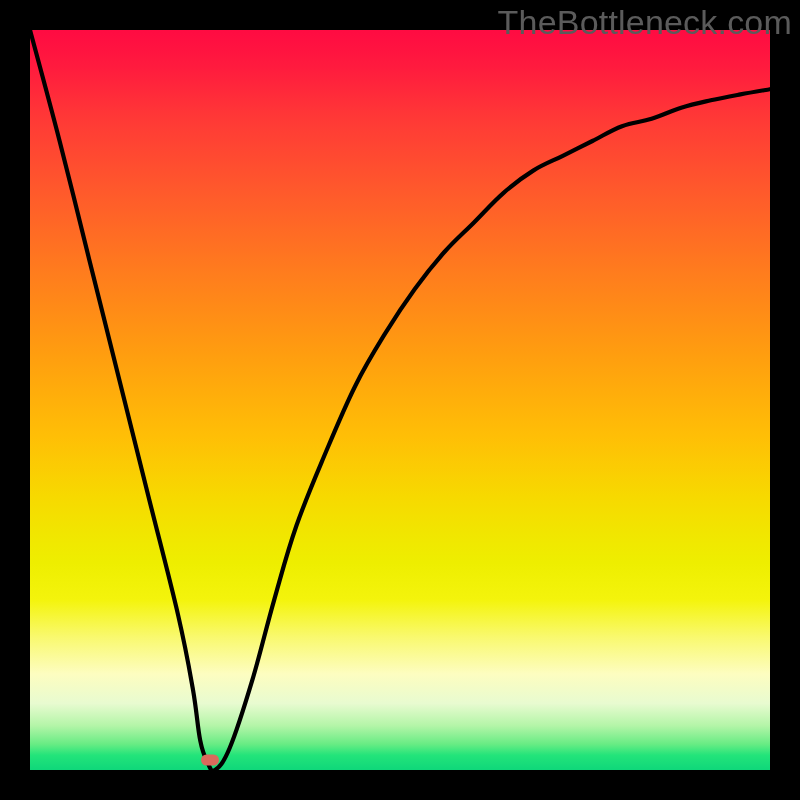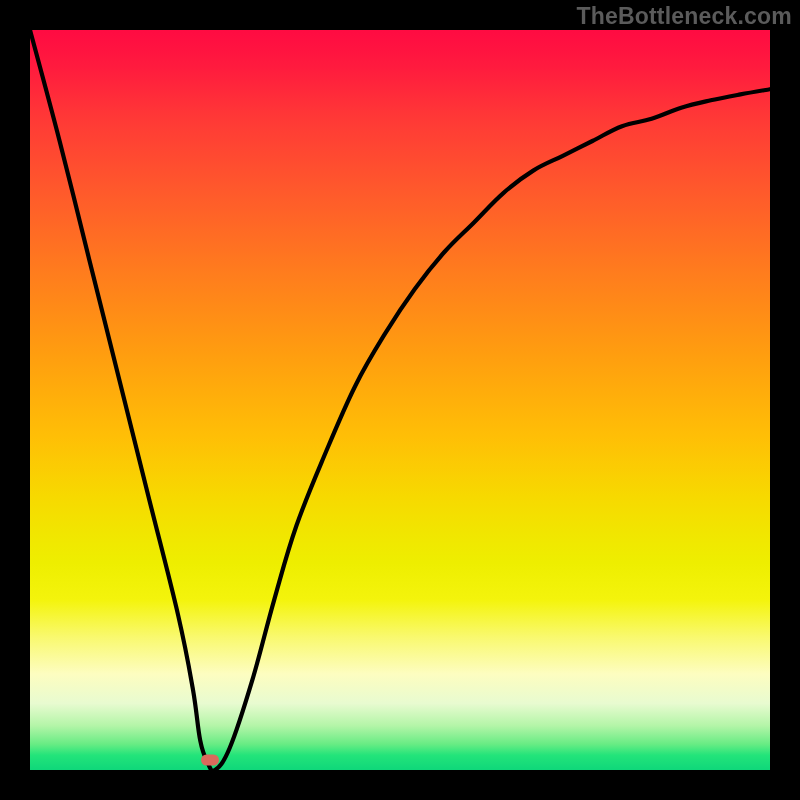--- a/index.html
+++ b/index.html
@@ -50,23 +50,23 @@
     left: 0;
     top: 0;
     width: 740px;
     height: 740px;
   }
   .watermark {
     position: absolute;
     top: 3px;
     right: 8px;
     color: #5b5b5b;
-    font-size: 23px;
+    font-size: 34px;
     letter-spacing: 0.2px;
-    font-weight: 700;
+    font-weight: 400;
     user-select: none;
   }
   .marker {
     position: absolute;
     width: 18px;
     height: 11px;
     border-radius: 6px;
     background: #d96a5c;
     transform: translate(-50%, -50%);
   }

